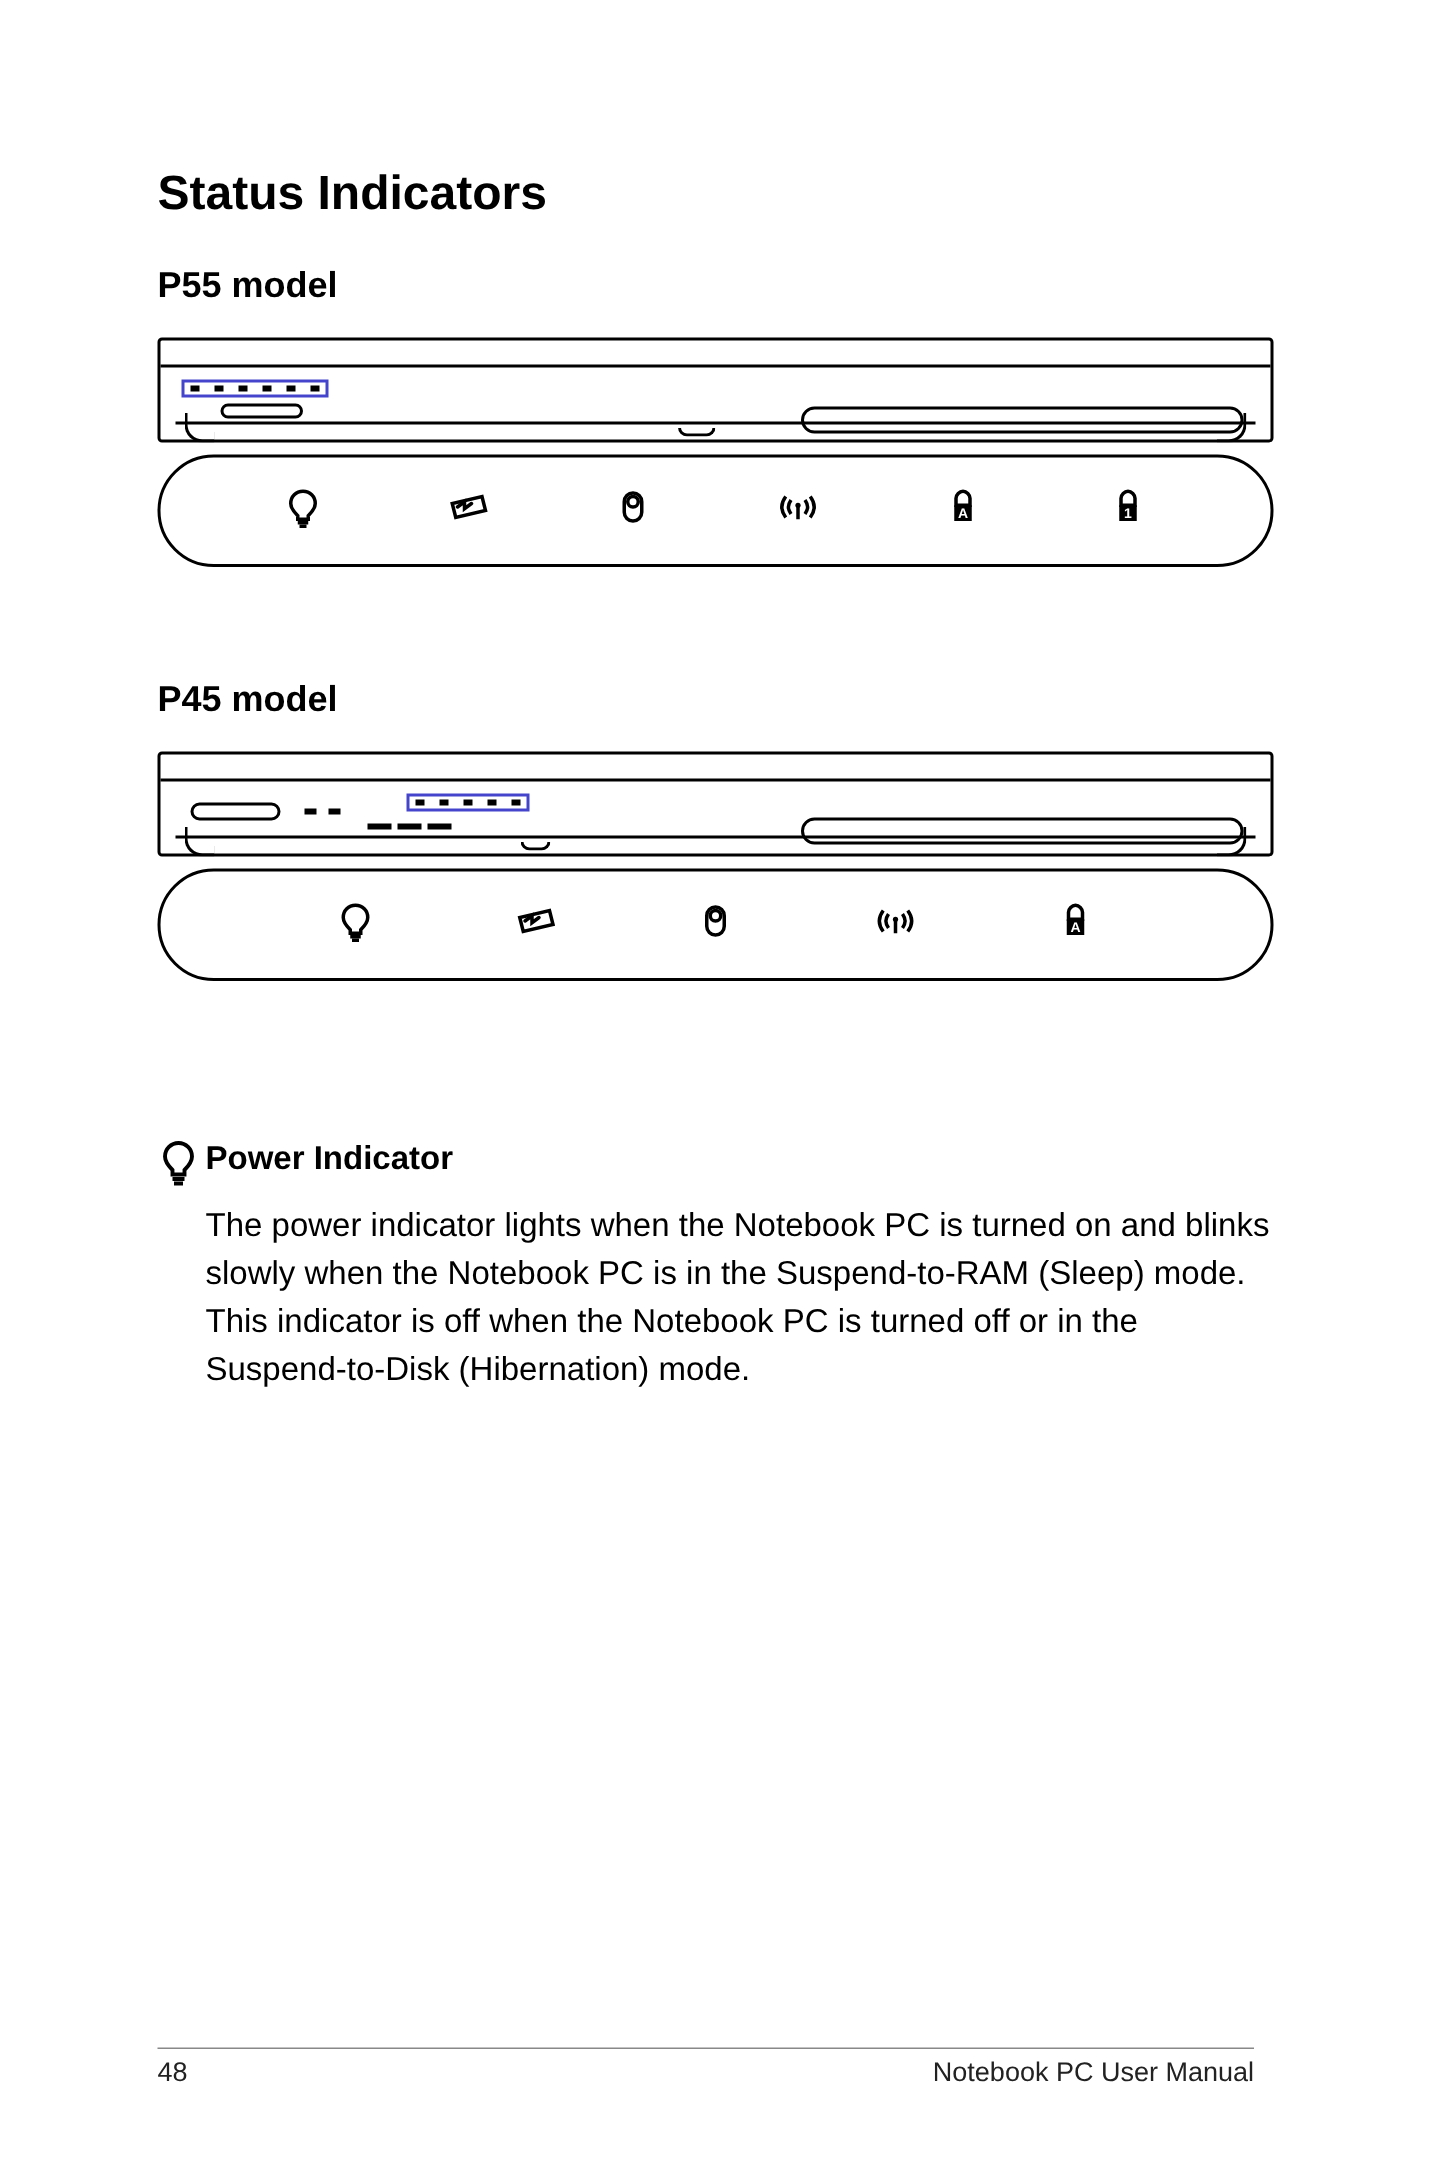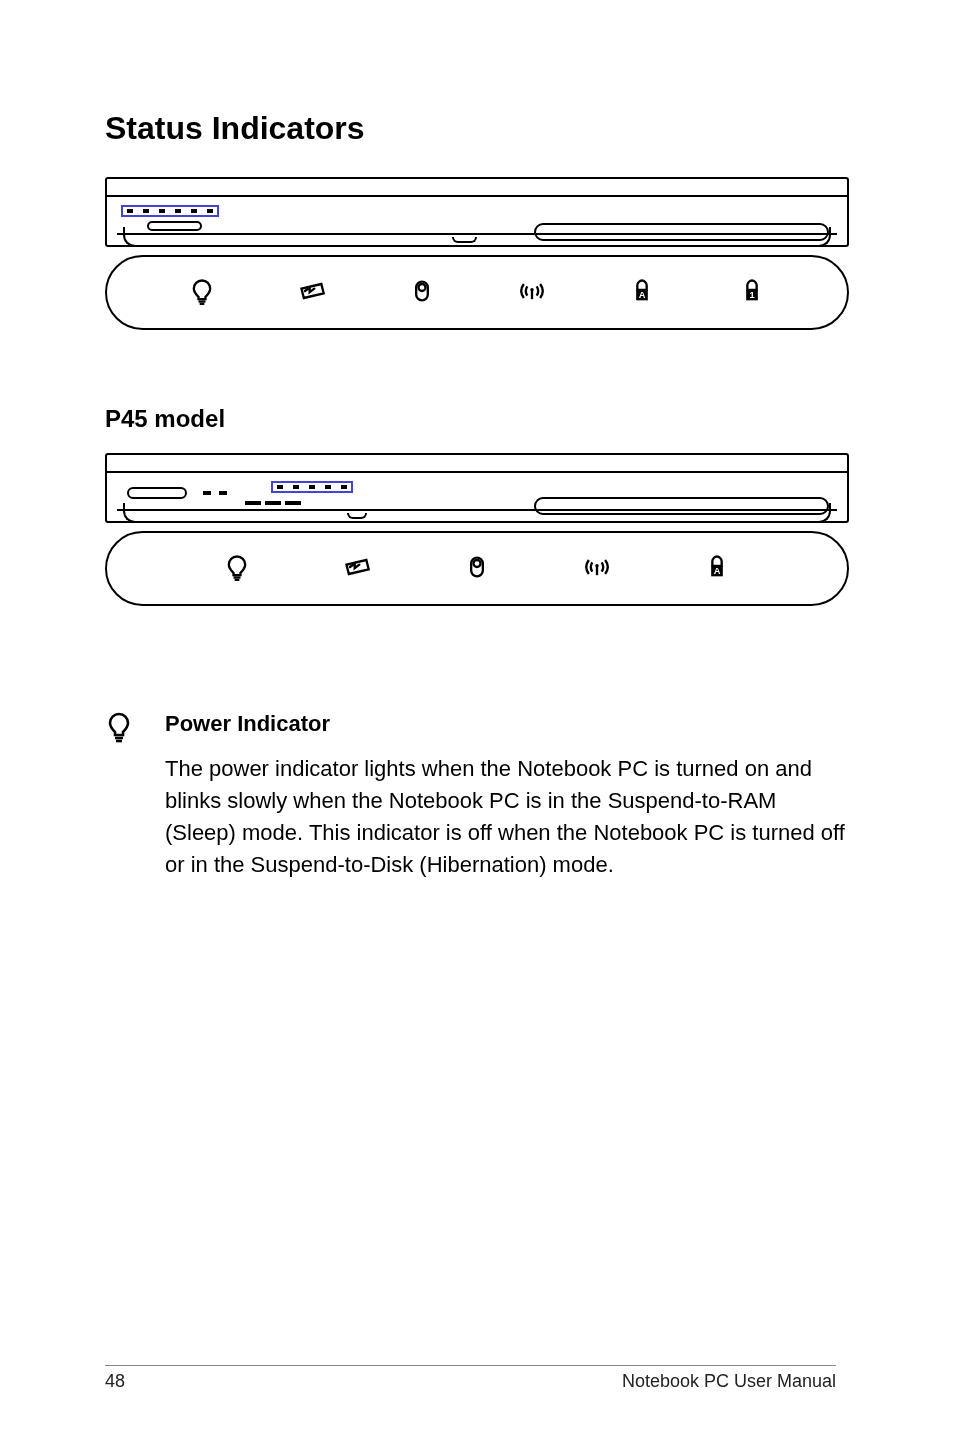--- a/index.html
+++ b/index.html
@@ -219,21 +219,21 @@
       justify-content: center;
       align-items: center;
     }
     .icon-strip svg {
       width: 28px;
       height: 28px;
     }
     
     .indicator-block {
       display: flex;
-      gap: 32px;
+      gap: 4px;
       align-items: flex-start;
     }
     .indicator-block .lead-icon {
       width: 28px;
       flex-shrink: 0;
     }
     .indicator-block .lead-icon svg {
       width: 28px;
       height: 34px;
     }
@@ -301,20 +301,21 @@
       <line x1="10" y1="26" x2="18" y2="26" stroke="#000" stroke-width="2.6"></line>
       <line x1="11" y1="29" x2="17" y2="29" stroke="#000" stroke-width="2.6"></line>
     </g>
   </defs>
 </svg>
 
 <div class="page">
   <h1 class="h1">Status Indicators</h1>
 
   <div class="section-p55">
+    <h2 class="h2">P55 model</h2>
     <div class="diagram-wrap">
       <div class="laptop-front panel55">
         <div class="laptop-top-slit"></div>
         <div class="led-rect left">
           <span class="led-dot"></span>
             <span class="led-dot"></span>
             <span class="led-dot"></span>
             <span class="led-dot"></span>
             <span class="led-dot"></span>
             <span class="led-dot"></span>

